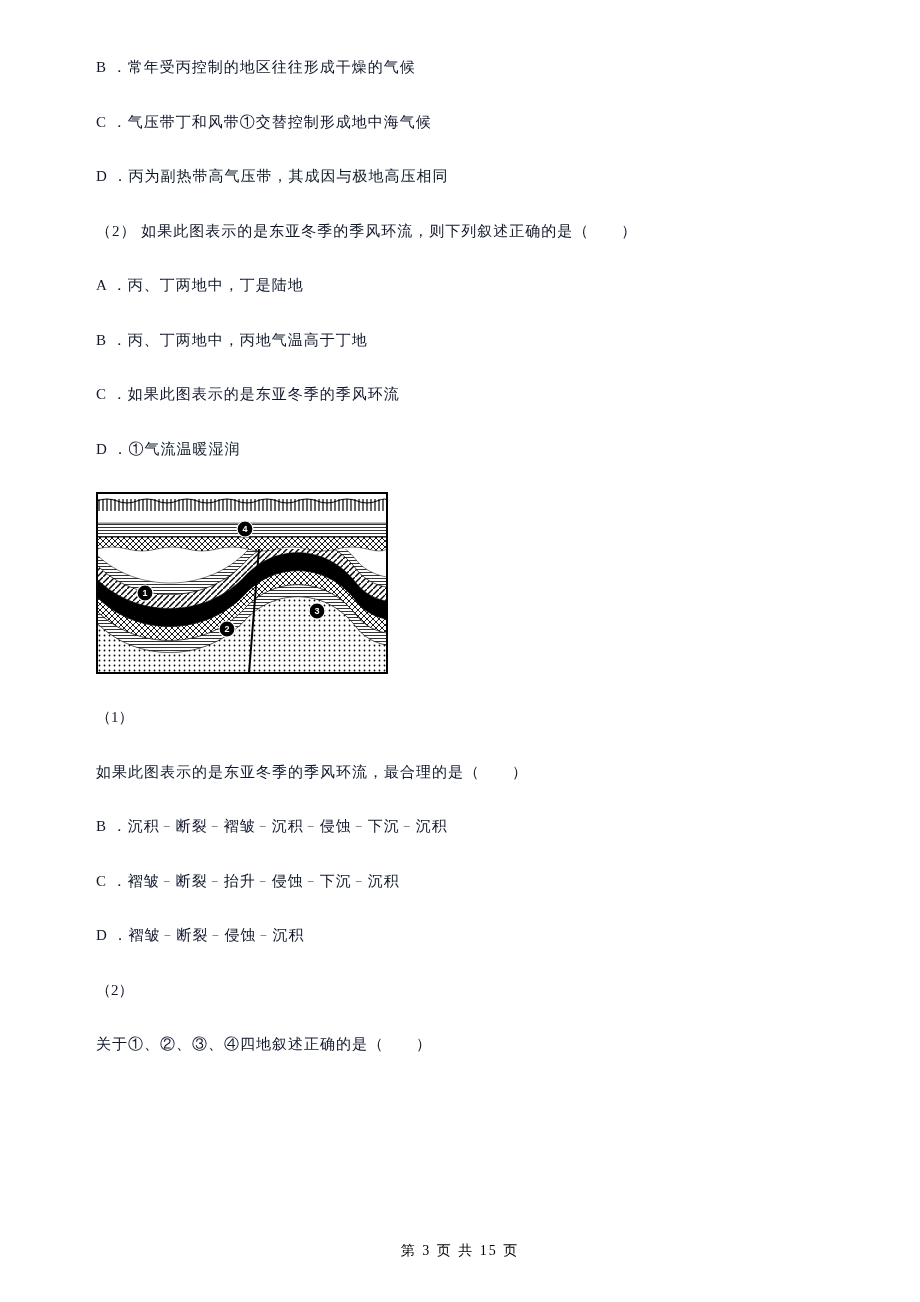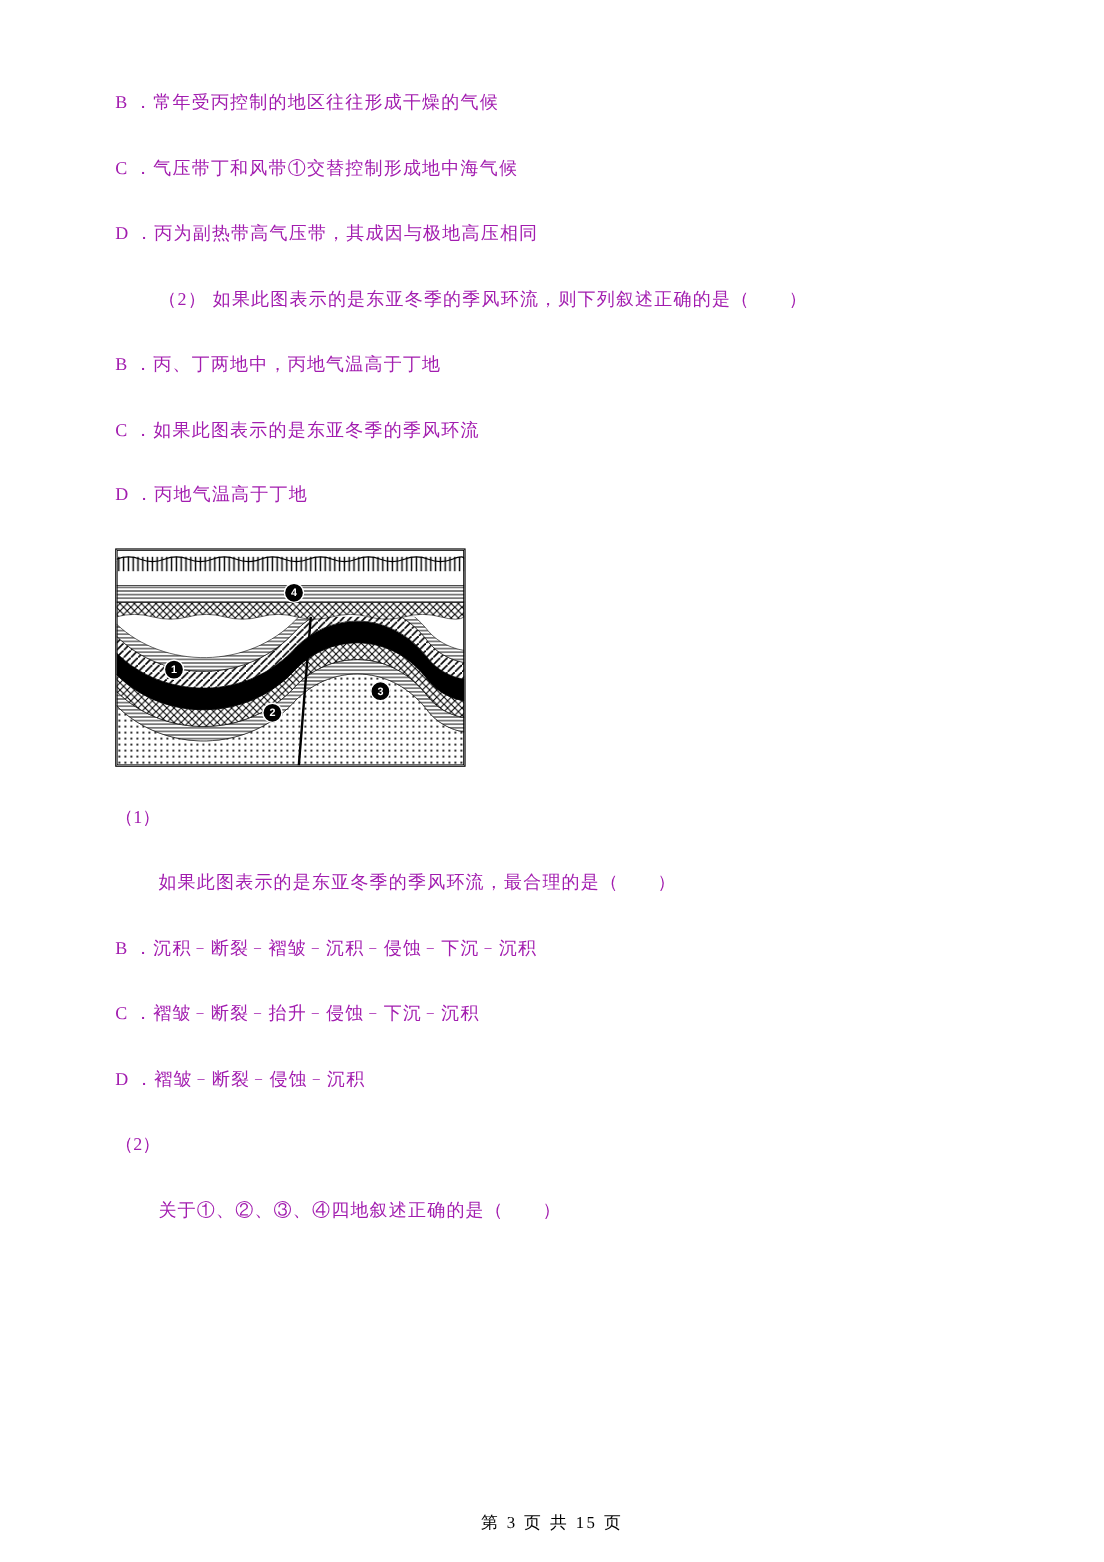--- a/index.html
+++ b/index.html
@@ -5,29 +5,28 @@
     body {
       margin: 0;
       padding: 0;
       background: #ffffff;
       font-family: "SimSun", "宋体", serif;
       width: 920px;
       min-height: 1302px;
       position: relative;
     }
     .content {
-      padding: 75px 96px 0 96px;
+      padding: 56px 96px 0 96px;
       font-size: 15px;
-      color: #a21caf;
+      color: #0f172a;
       line-height: 1.5;
     }
     .line {
       margin-bottom: 32px;
       letter-spacing: 1px;
-      margin-left: 36px;
     }
     .option {
       margin-bottom: 32px;
       letter-spacing: 1px;
     }
     .sub-label {
       margin-top: 32px;
       margin-bottom: 32px;
     }
     .figure {
@@ -37,21 +36,21 @@
       height: 180px;
       background: #ffffff;
       position: relative;
       overflow: hidden;
     }
     .figure svg {
       display: block;
     }
     .footer {
       position: absolute;
-      bottom: 24px;
+      bottom: 42px;
       left: 0;
       width: 100%;
       text-align: center;
       font-size: 14px;
       letter-spacing: 2px;
       color: #000;
     }
     .marker {
       fill: #000;
       stroke: #fff;
@@ -70,23 +69,24 @@
 <body>
 
 <div class="content">
 
   <div class="option">B ．常年受丙控制的地区往往形成干燥的气候</div>
   <div class="option">C ．气压带丁和风带①交替控制形成地中海气候</div>
   <div class="option">D ．丙为副热带高气压带，其成因与极地高压相同</div>
 
   <div class="line">（2） 如果此图表示的是东亚冬季的季风环流，则下列叙述正确的是（　　）</div>
 
+  <div class="option">A ．丙、丁两地中，丁是陆地</div>
   <div class="option">B ．丙、丁两地中，丙地气温高于丁地</div>
   <div class="option">C ．如果此图表示的是东亚冬季的季风环流</div>
-  <div class="option">D ．丙地气温高于丁地</div>
+  <div class="option">D ．①气流温暖湿润</div>
 
 
   <div class="figure">
     <svg viewBox="0 0 290 180" width="290" height="180">
       <defs>
         <pattern id="vert" width="4" height="6" patternUnits="userSpaceOnUse">
           <rect width="4" height="6" fill="#fff"></rect>
           <line x1="2" y1="0" x2="2" y2="6" stroke="#000" stroke-width="1.2"></line>
         </pattern>
         <pattern id="hline" width="6" height="3" patternUnits="userSpaceOnUse">

